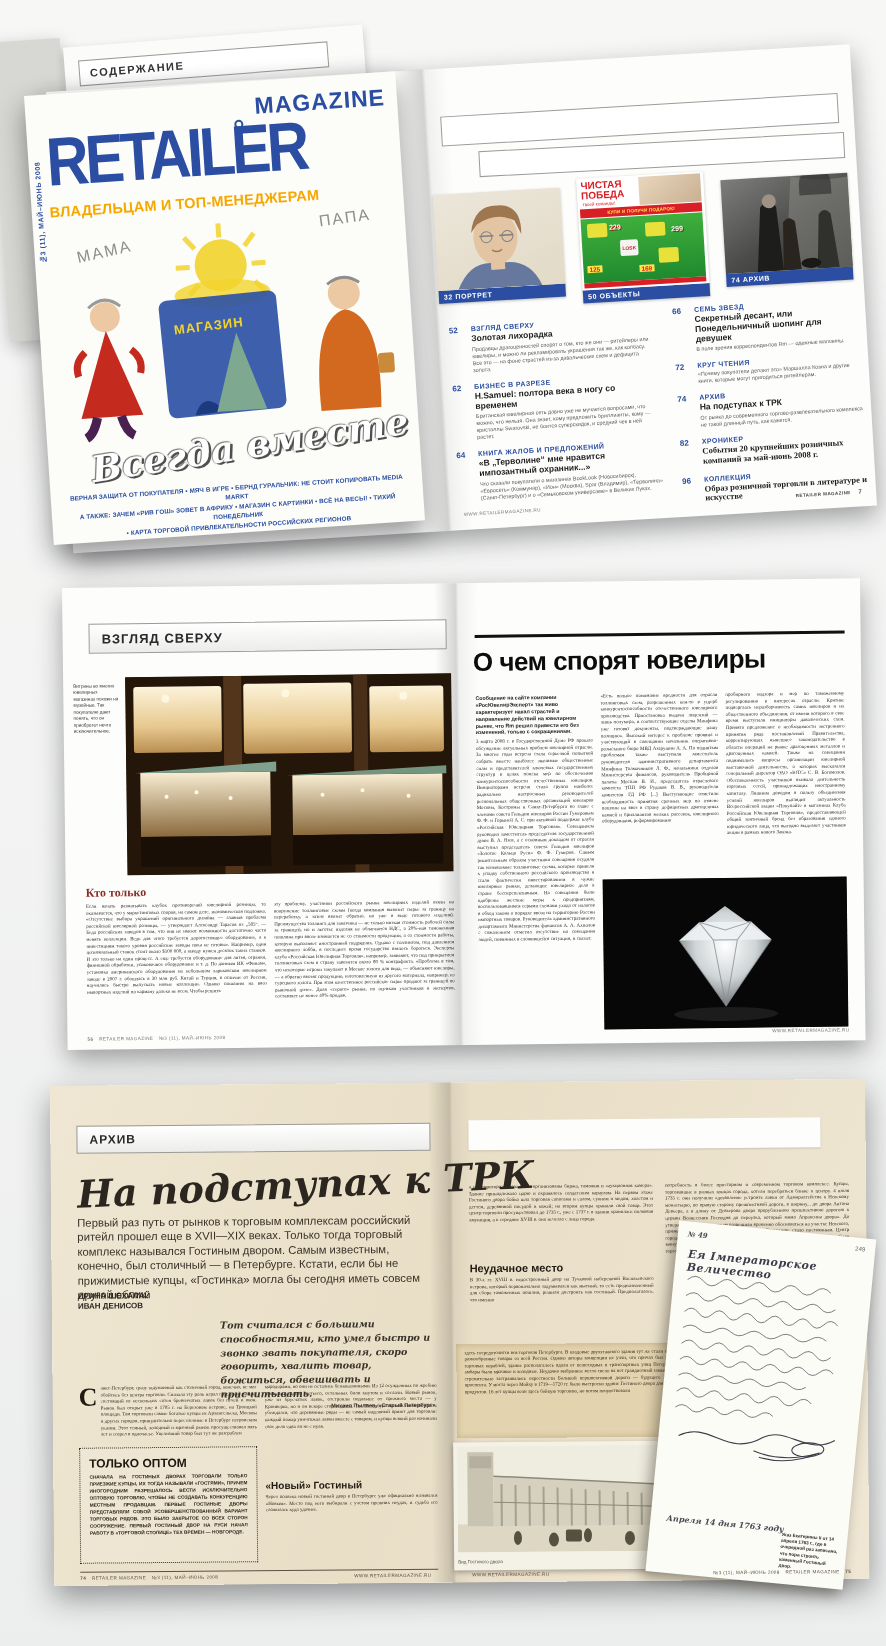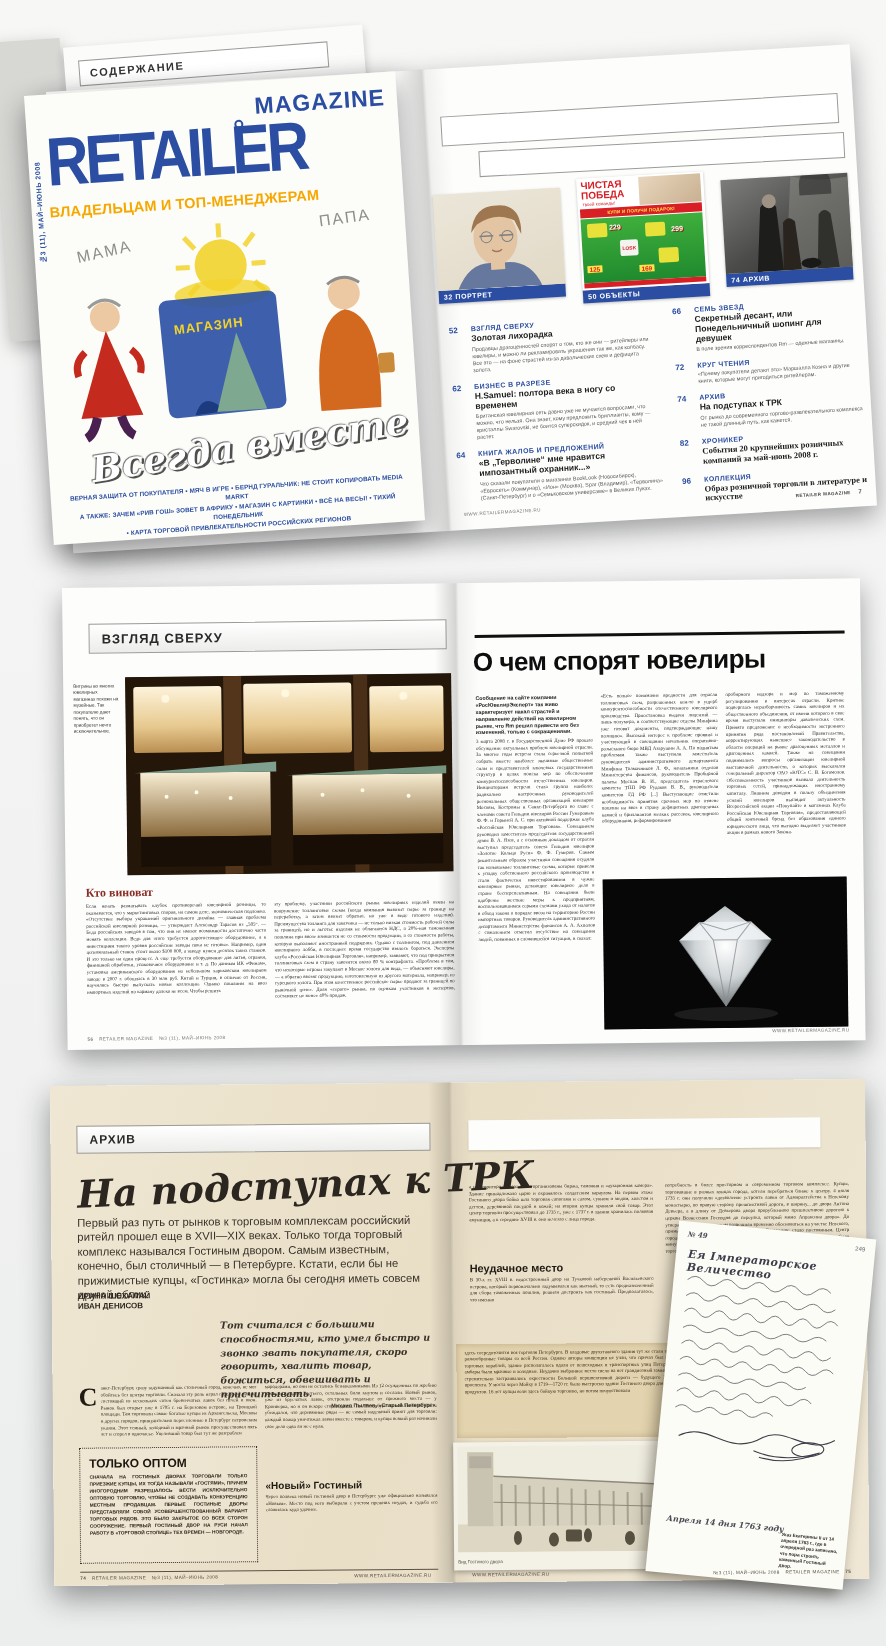--- a/index.html
+++ b/index.html
@@ -256,21 +256,21 @@
             <circle cx="40" cy="120" r="2"></circle>
             <circle cx="70" cy="116" r="2"></circle>
             <circle cx="104" cy="122" r="2"></circle>
             <circle cx="196" cy="120" r="2"></circle>
             <circle cx="236" cy="116" r="2"></circle>
             <circle cx="282" cy="122" r="2"></circle>
           </g>
       </svg>
     </div>
 
-    <div class="abs serif" style="left:20px;top:298px;font-size:12px;font-weight:bold;color:#8a2e25">Кто виноват</div>
+    <div class="abs serif" style="left:20px;top:298px;font-size:12px;font-weight:bold;color:#8a2e25">Кто только</div>
     <div class="abs bodycol" style="left:20px;top:316px;width:180px;height:130px">Если начать разматывать клубок противоречий ювелирной розницы, то оказывается, что у маркетинговых споров, на самом деле, экономическая подложка. «Отсутствие выбора украшений оригинального дизайна — главная проблема российской ювелирной розницы, — утверждает Александр Тарасов из „585“. — Беда российских заводов в том, что они не имеют возможности достаточно часто менять коллекции. Ведь для этого требуется дорогостоящее оборудование, а к инвестициям такого уровня российские заводы пока не готовы». Например, один цепевязальный станок стоит около $100 000, а заводу нужен десяток таких станков. И это только на один процесс. А еще требуется оборудование для литья, огранки, финишной обработки, упаковочное оборудование и т. д. По данным ИК «Финам», установка американского оборудования на небольшом харьковском ювелирном заводе в 2007 г. обошлась в 30 млн руб. Китай и Турция, в отличие от России, научились быстро выпускать новые коллекции. Однако пошлины на ввоз импортных изделий по карману далеко не всем. Чтобы решить</div>
     <div class="abs bodycol" style="left:208px;top:316px;width:180px;height:130px">эту проблему, участники российского рынка ювелирных изделий взяли на вооружение толлинговые схемы (когда компания вывозит сырье за границу на переработку, а затем ввозит обратно, но уже в виде готового изделия). Преимущества толлинга для заказчика — не только низкая стоимость рабочей силы за границей, но и льготы: изделия не облагаются НДС, а 20%-ная таможенная пошлина при ввозе взимается не со стоимости продукции, а со стоимости работы, которую выполняет иностранный подрядчик. Однако с толлингом, под давлением ювелирного лобби, в последнее время государство взялось бороться. Эксперты клуба «Российская Ювелирная Торговля», например, заявляют, что под прикрытием толлинговых схем в страну завозится около 80 % контрафакта. «Проблема в том, что некоторые игроки закупают в Москве золото для вида, — объясняют ювелиры, — а обратно ввозят продукцию, изготовленную из другого материала, например, из турецкого золота. При этом качественное российское сырье продают за границей по рыночной цене». Доля «серого» рынка, по оценкам участников и экспертов, составляет не менее 40% продаж.</div>
 
     <div class="abs footer" style="left:20px;top:449px">
       <b>56</b>
       <span style="margin-left:4px">RETAILER MAGAZINE</span>
       <span style="margin-left:4px">№3 (11), МАЙ–ИЮНЬ 2008</span>
     </div>
 
     <div class="abs" style="left:412px;top:52px;width:370px;height:3px;background:#111"></div>

